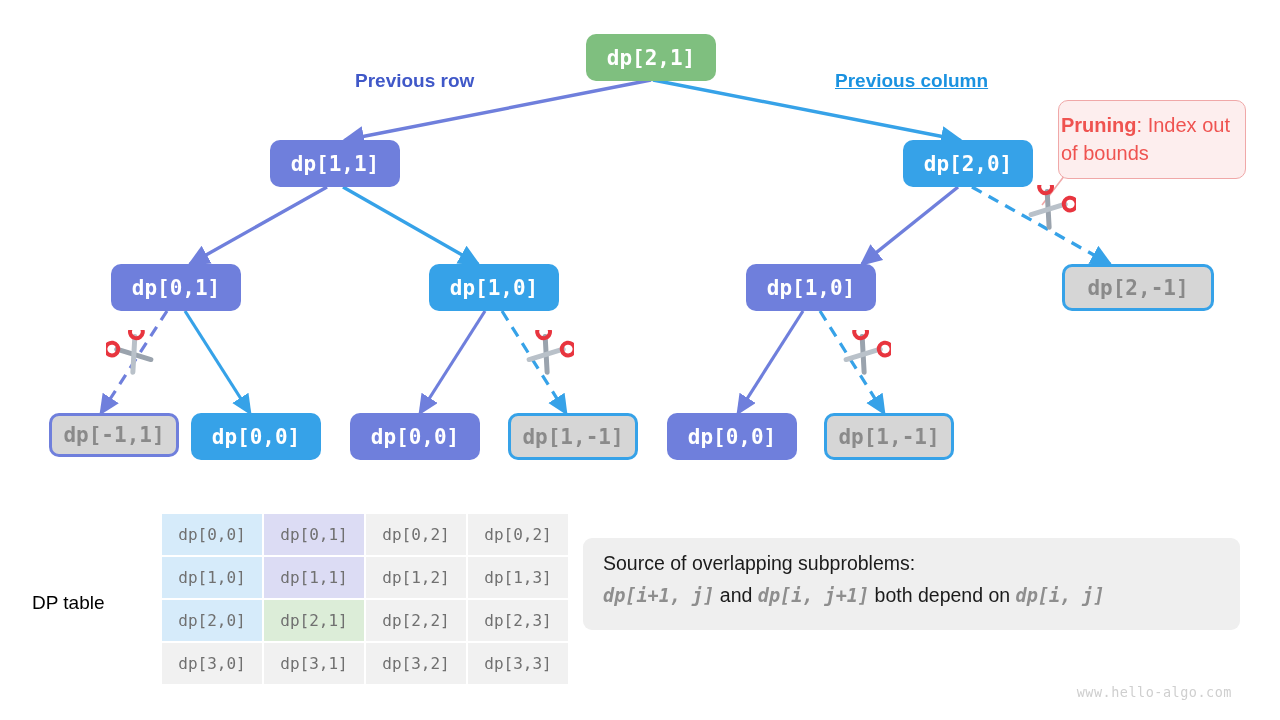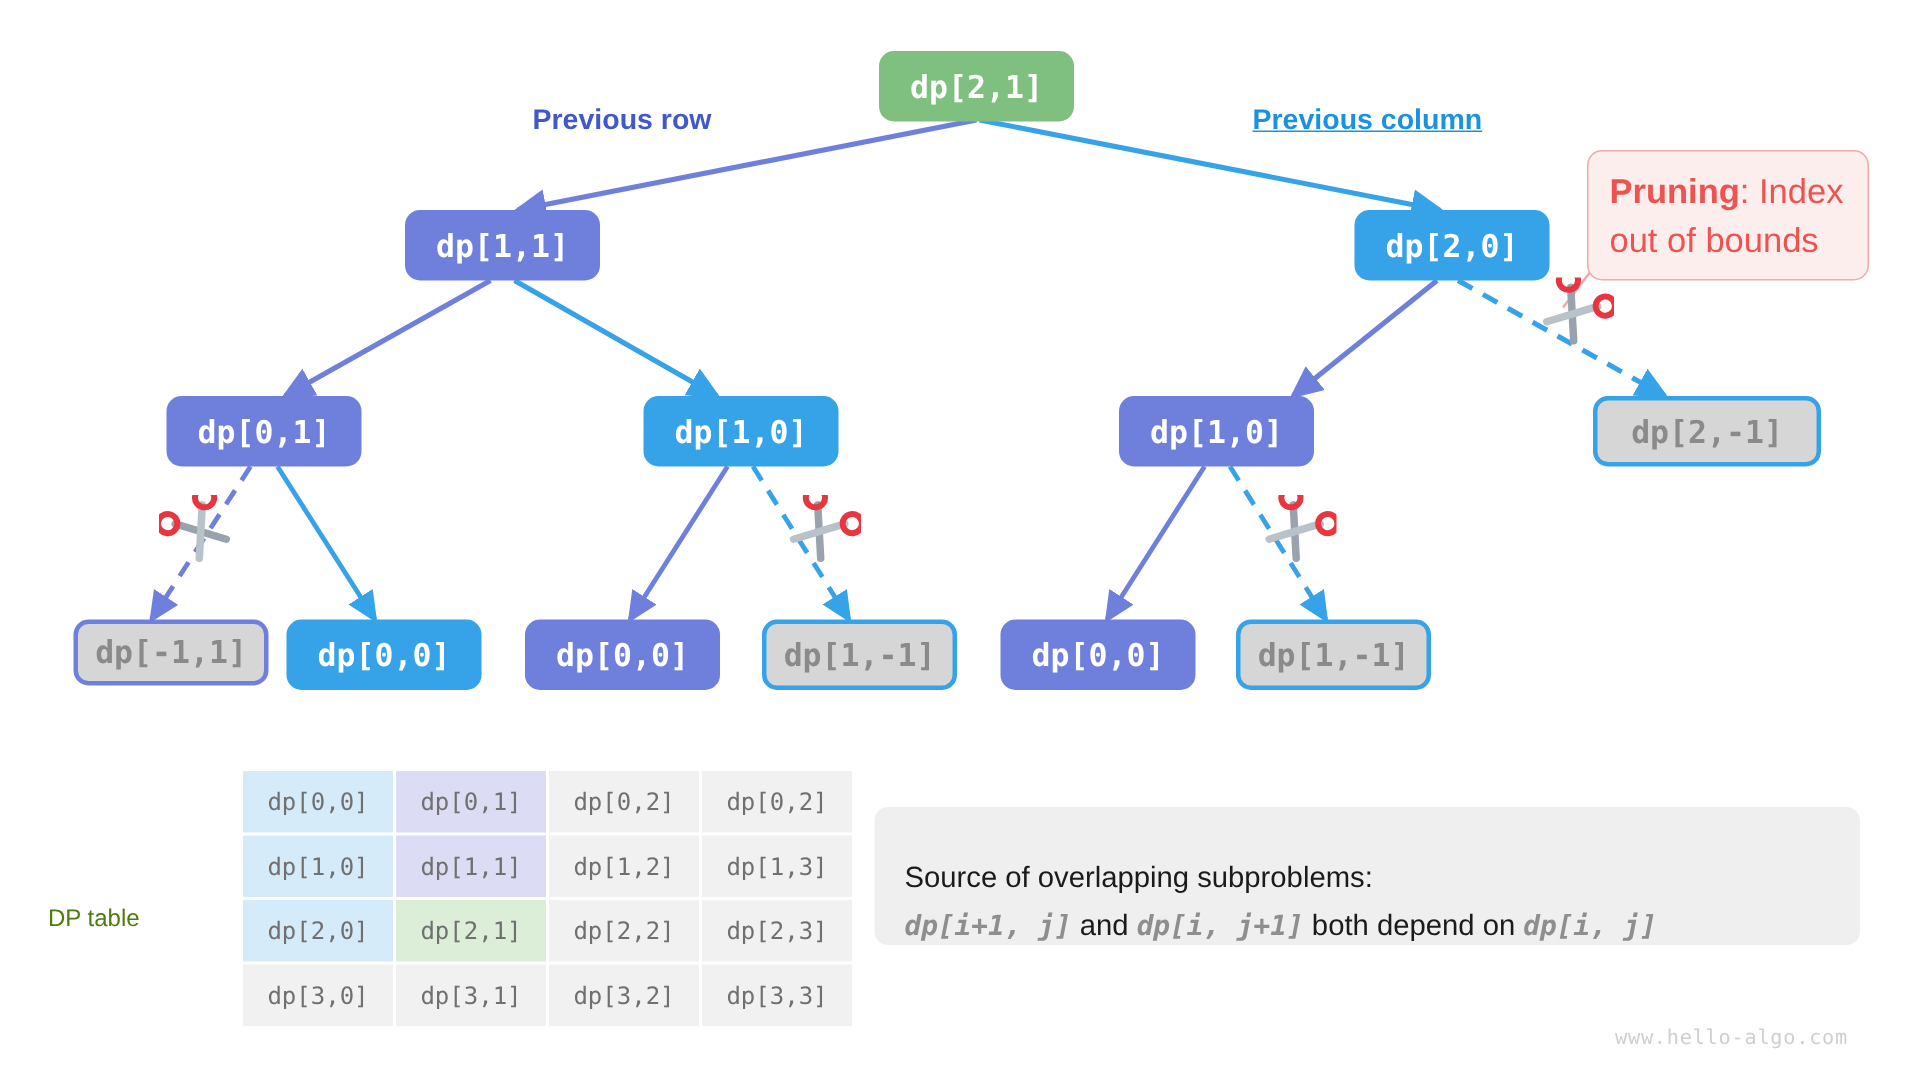--- a/index.html
+++ b/index.html
@@ -40,37 +40,36 @@
   }
   .lbl-row{color:#4058c8;}
   .lbl-col{color:#1a92e0;}
 
   .callout{
     position:absolute;
     box-sizing:border-box;
     background:#fdeeee;
     border:1.5px solid #f0a8a8;
     border-radius:10px;
-    padding:10px 14px;
-    font-size:23px;
+    padding:10px 2px;
+    font-size:20px;
     line-height:1.42;
     color:#ef5350;
     z-index:5;
   }
   .callout b{font-weight:bold;}
 
   .scissors{position:absolute;z-index:6;}
 
   
   .dp-label{
     position:absolute;
-    font-size:16px;
-    color:#4d7c0f;
-    z-index:3;
-    margin-top:12px;
+    font-size:19px;
+    color:#000000;
+    z-index:3;
   }
   .dp-table{
     position:absolute;
     border-collapse:separate;
     border-spacing:2px;
     background:#ffffff;
     z-index:3;
   }
   .dp-table td{
     width:98px;height:39px;
@@ -83,21 +82,21 @@
   }
   td.c-blue{background:#d6ebfa;}
   td.c-purple{background:#dcdcf4;}
   td.c-green{background:#dcedd8;}
 
   .note{
     position:absolute;
     box-sizing:border-box;
     background:#efefef;
     border-radius:9px;
-    padding:32px 20px;
+    padding:10px 20px;
     z-index:3;
   }
   .note .line{
     font-size:19.5px;
     color:#1b1b1b;
     line-height:1.62;
     white-space:nowrap;
   }
   .note code{
     font-family:"DejaVu Sans Mono","Liberation Mono",monospace;

